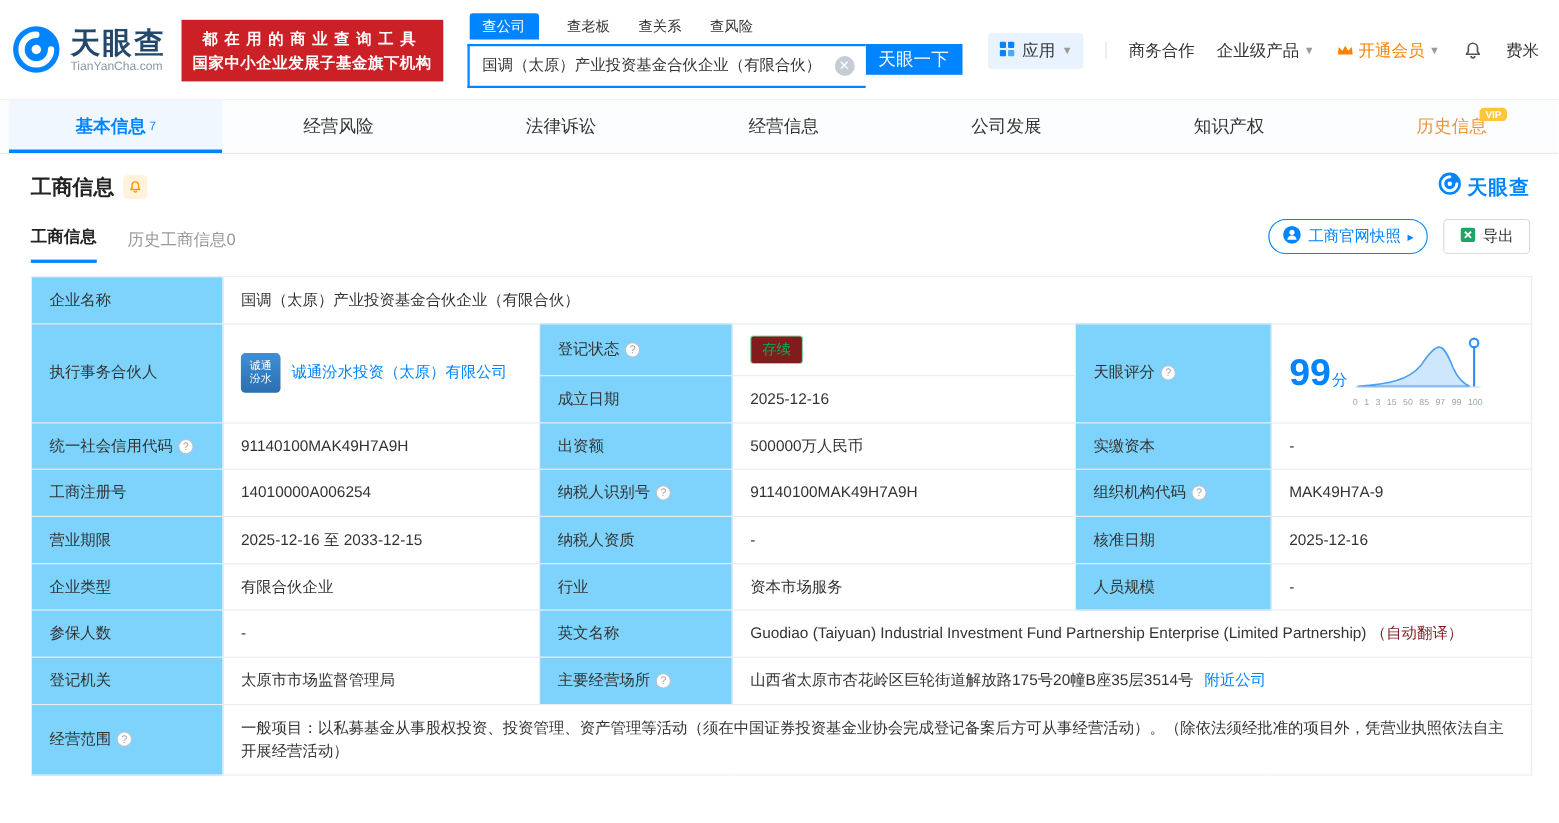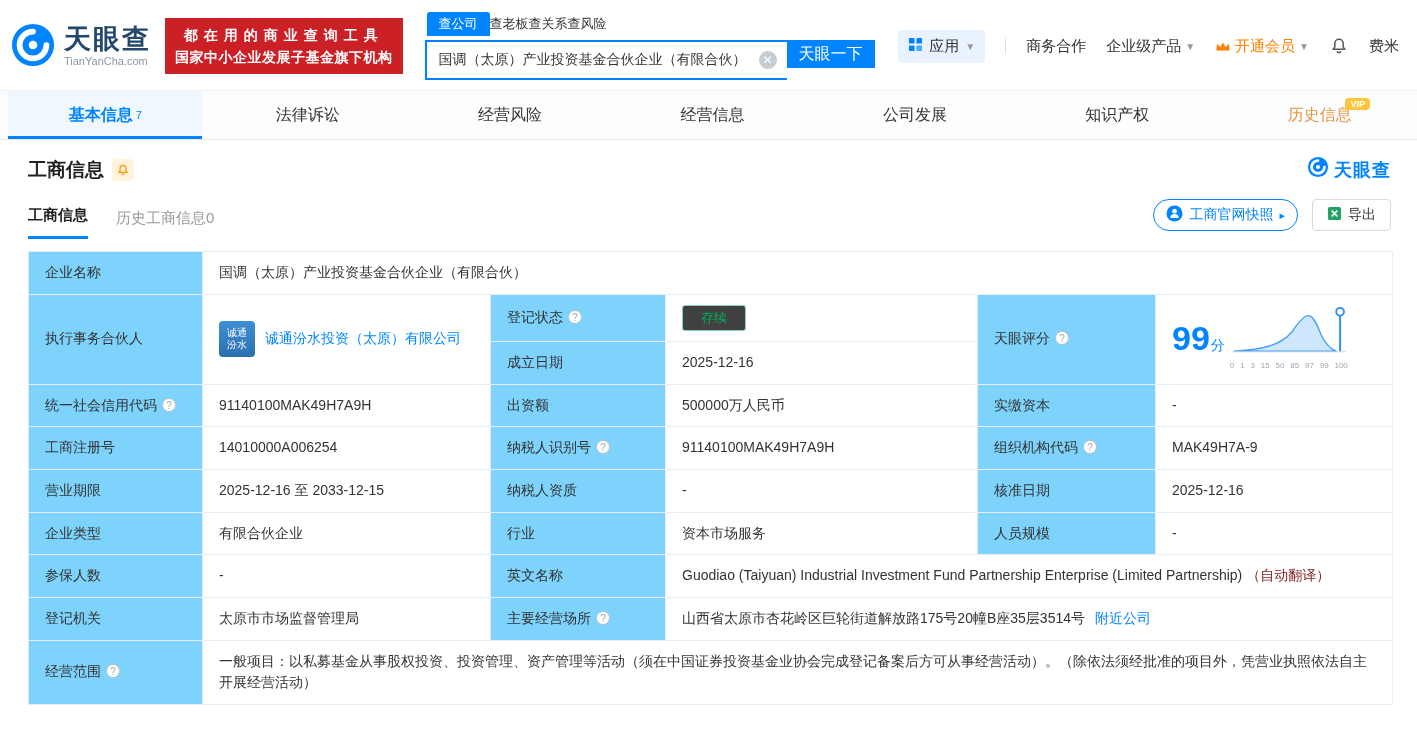--- a/index.html
+++ b/index.html
@@ -11,21 +11,21 @@
   }
   
   .site-header { display:flex; align-items:center; padding:12px 18px 10px 10px; height:90px; }
   .logo { display:flex; align-items:center; gap:8px; cursor:pointer; }
   .logo-text .cn { display:block; font-size:27px; font-weight:bold; color:#23486b; letter-spacing:2px; line-height:1.05; }
   .logo-text .en { display:block; font-size:11px; color:#8a97a5; margin-top:2px; }
   .banner { background:#cb2026; color:#fff; font-weight:bold; text-align:center; padding:6px 10px; margin-left:14px; line-height:1.6; }
   .banner .l1 { font-size:14px; letter-spacing:6px; }
   .banner .l2 { font-size:14px; letter-spacing:0.5px; }
   .search-area { margin-left:22px; }
-  .search-tabs { display:flex; align-items:center; font-size:13px; margin-left:2px; }
+  .search-tabs { display:flex; align-items:center; gap:26px; font-size:13px; margin-left:2px; }
   .search-tab { color:#333; cursor:pointer; padding:3px 0; }
   .search-tab.active { background:#0084ff; color:#fff; padding:3px 12px; border-radius:3px 3px 0 0; }
   .search-row { display:flex; margin-top:4px; }
   .input-wrap { position:relative; }
   .search-input { width:362px; height:40px; border:2px solid #0084ff; border-right:none; padding:0 34px 0 12px; font-size:14px; color:#333; outline:none; font-family:inherit; }
   .clear-icon { position:absolute; right:10px; top:11px; width:18px; height:18px; background:#c5ccd3; color:#fff; border-radius:50%; font-size:12px; line-height:18px; text-align:center; cursor:pointer; }
   .search-button { height:28px; width:88px; background:#0084ff; color:#fff; border:none; font-size:16px; cursor:pointer; font-family:inherit; }
   .top-menu { margin-left:auto; display:flex; align-items:center; gap:20px; font-size:15px; white-space:nowrap; }
   .apps-chip { display:flex; align-items:center; gap:6px; background:#e9f3ff; border-radius:4px; padding:7px 10px; cursor:pointer; }
   .caret { font-size:10px; color:#999; }
@@ -52,21 +52,21 @@
   .subtab-actions { margin-left:auto; display:flex; gap:14px; align-items:center; padding-bottom:8px; }
   .snapshot-btn { display:flex; align-items:center; gap:6px; border:1px solid #0084ff; color:#0084ff; background:#fff; border-radius:16px; padding:5px 12px; font-size:14px; cursor:pointer; font-family:inherit; }
   .snapshot-arrow { font-size:11px; }
   .export-btn { display:flex; align-items:center; gap:6px; border:1px solid #d9d9d9; color:#333; background:#fff; border-radius:4px; padding:6px 14px; font-size:14px; cursor:pointer; font-family:inherit; }
   
   .info-table { border-collapse:collapse; width:1364px; margin:12px 25px 16px 28px; table-layout:fixed; }
   .info-table td { border:1px solid #e8edf2; padding:10px 16px; line-height:1.55; vertical-align:middle; word-break:break-word; }
   .info-table td.lbl { background:#7dd3fc; color:#333; }
   .help-icon { display:inline-block; width:14px; height:14px; border:1px solid #b8c2cc; border-radius:50%; color:#9aa6b2; font-size:10px; line-height:13px; text-align:center; margin-left:5px; vertical-align:1px; cursor:pointer; background:#fff; }
   .link { color:#0084ff; cursor:pointer; text-decoration:none; }
-  .status-badge { display:inline-block; color:#00af56; background:#404040; border:1px solid #84d9ad; padding:2px 18px; border-radius:3px; font-size:13px; }
+  .status-badge { display:inline-block; color:#00af56; background:#7f1d1d; border:1px solid #84d9ad; padding:2px 10px; border-radius:3px; font-size:13px; }
   .partner-cell { display:flex; align-items:center; gap:10px; }
   .partner-logo { width:36px; height:36px; background:linear-gradient(#3f8fd6,#2b6fb0); color:#fff; border-radius:4px; display:flex; flex-direction:column; align-items:center; justify-content:center; font-size:10px; line-height:1.25; flex:0 0 auto; }
   .score-cell { display:flex; align-items:center; gap:5px; }
   .score-num { font-size:34px; font-weight:bold; color:#0084ff; line-height:1; }
   .score-unit { font-size:14px; color:#0084ff; margin-left:1px; }
   .chart-col { display:flex; flex-direction:column; }
   .ticks { display:flex; justify-content:space-between; width:118px; font-size:8px; color:#9aa6b2; margin-top:1px; }
   .note { color:#7f1d1d; }
   .addr-link { margin-left:10px; }
 </style>
@@ -150,24 +150,24 @@
     </span>
   </div>
 </div>
 
 <div class="main-nav">
   <div class="nav-tab active">
     <span>基本信息</span>
     <sup>7</sup>
   </div>
   <div class="nav-tab">
+    <span>经营风险</span>
+  </div>
+  <div class="nav-tab">
     <span>法律诉讼</span>
-  </div>
-  <div class="nav-tab">
-    <span>经营风险</span>
   </div>
   <div class="nav-tab">
     <span>经营信息</span>
   </div>
   <div class="nav-tab">
     <span>公司发展</span>
   </div>
   <div class="nav-tab">
     <span>知识产权</span>
   </div>

